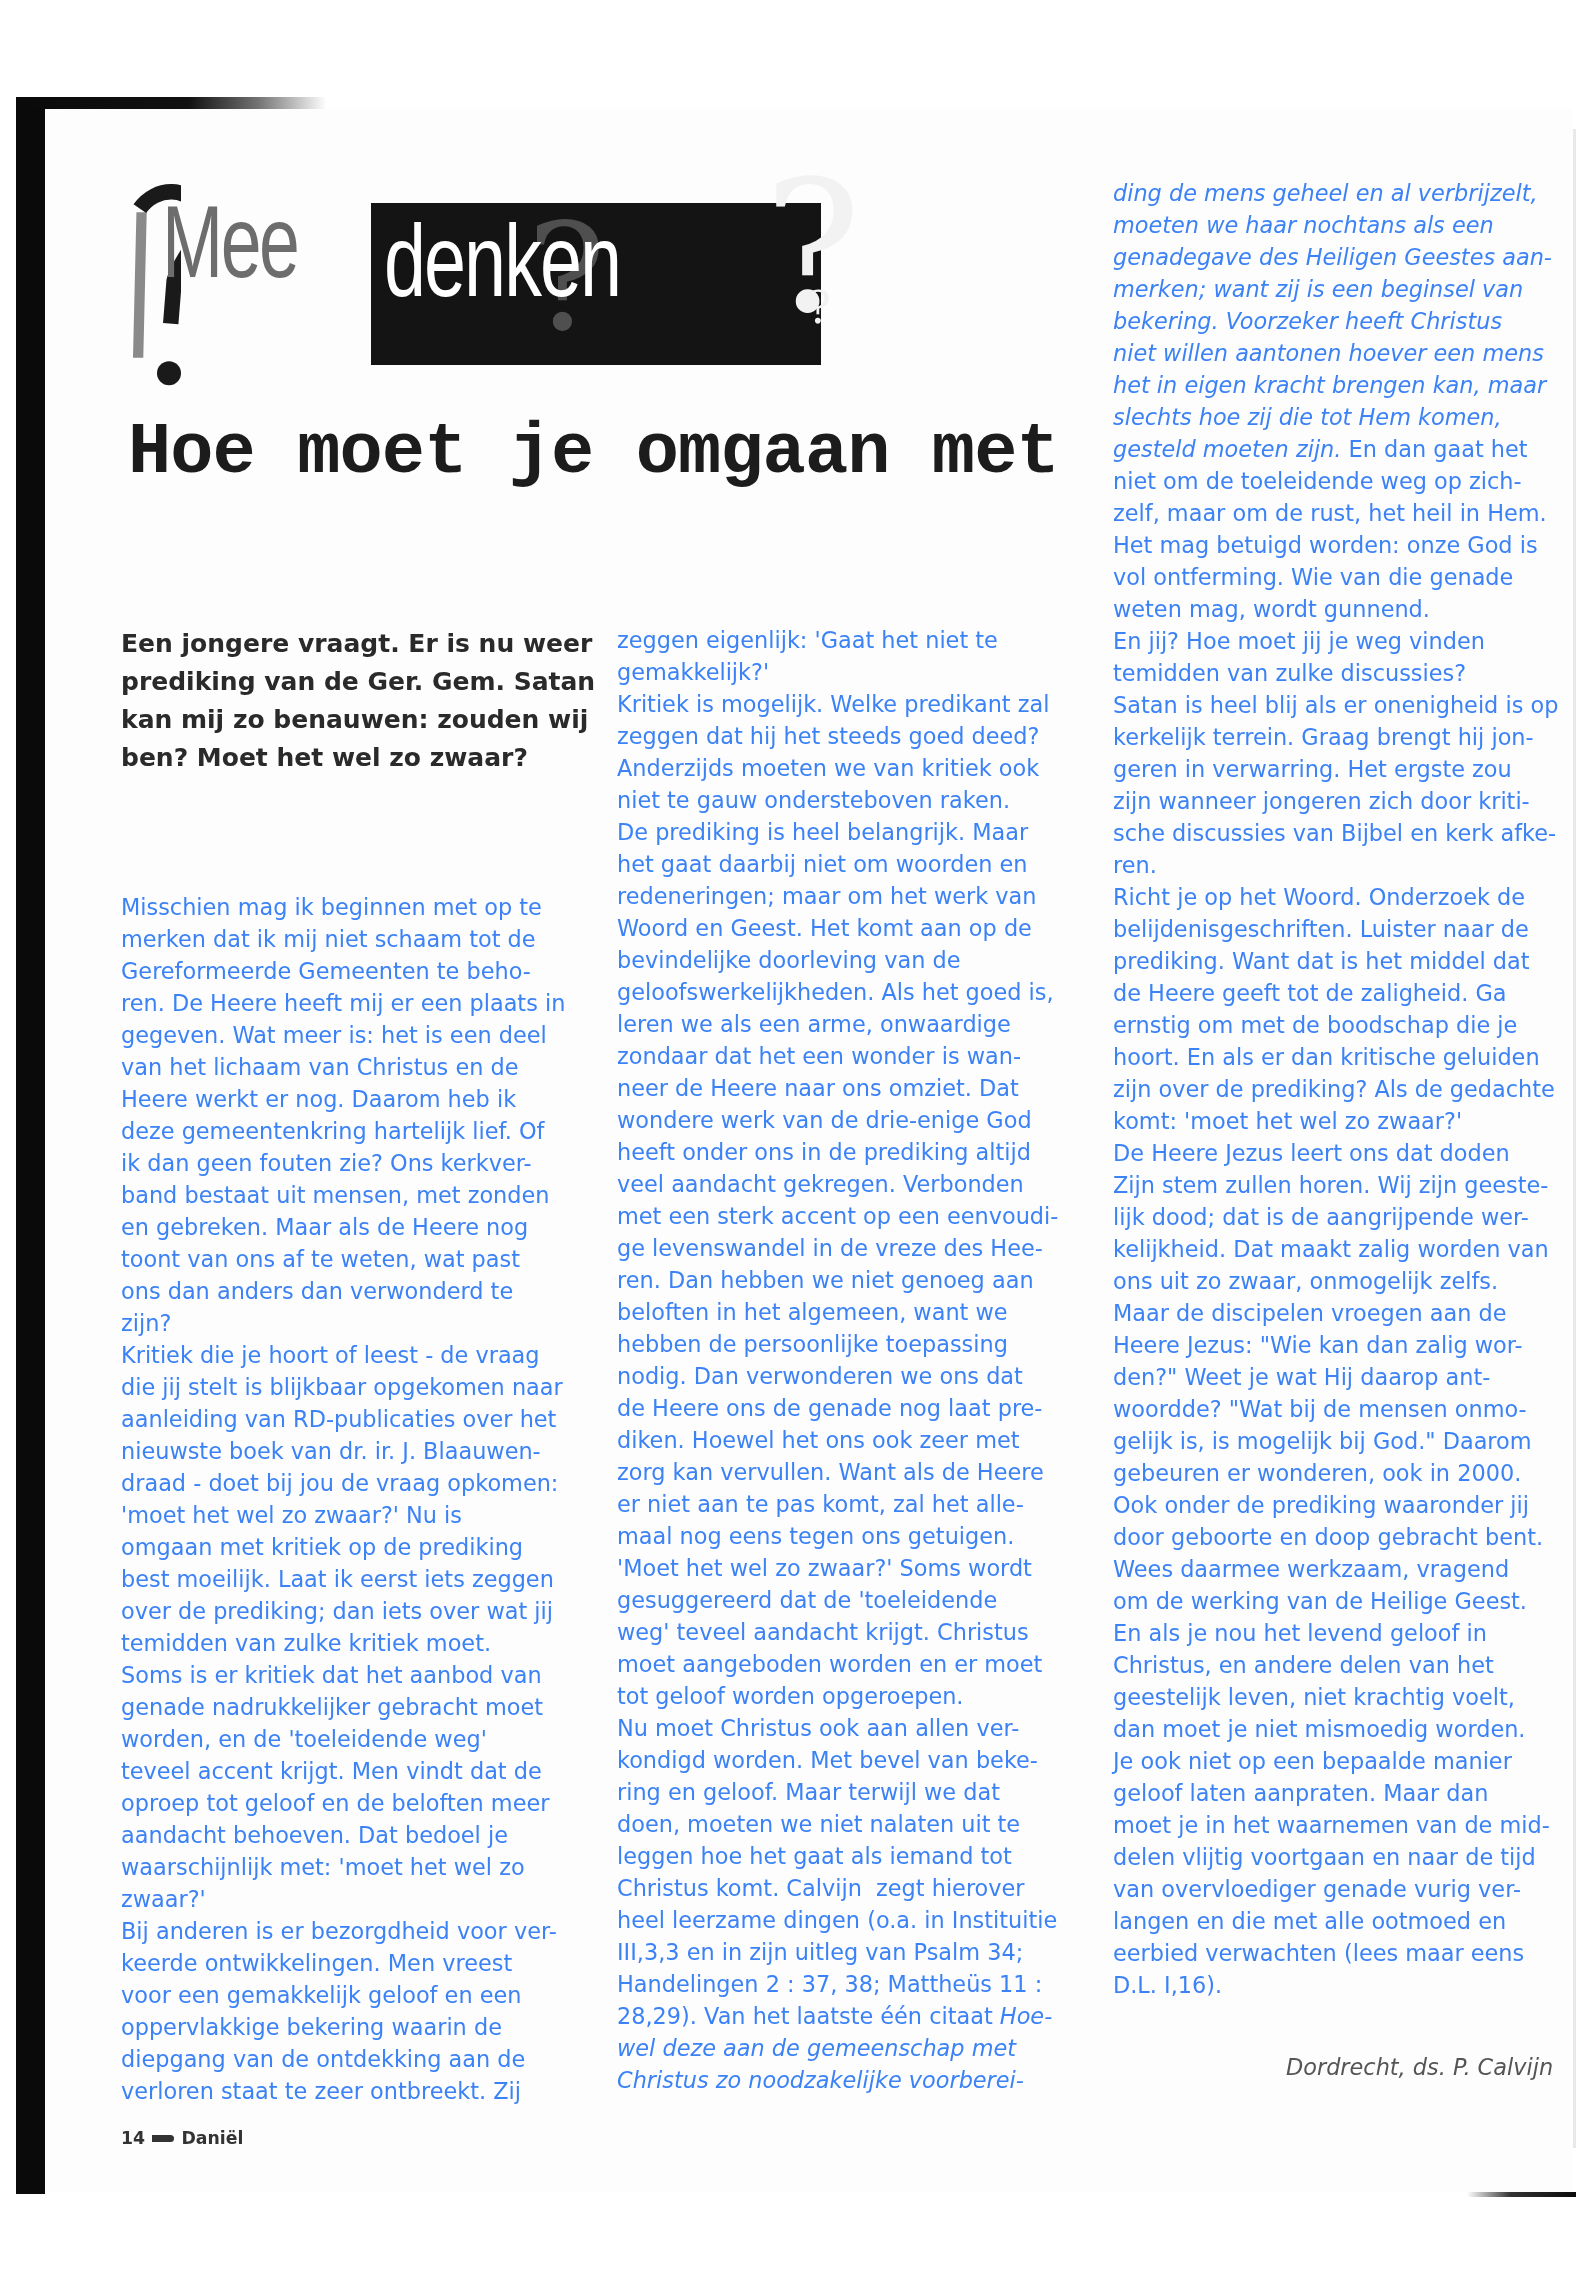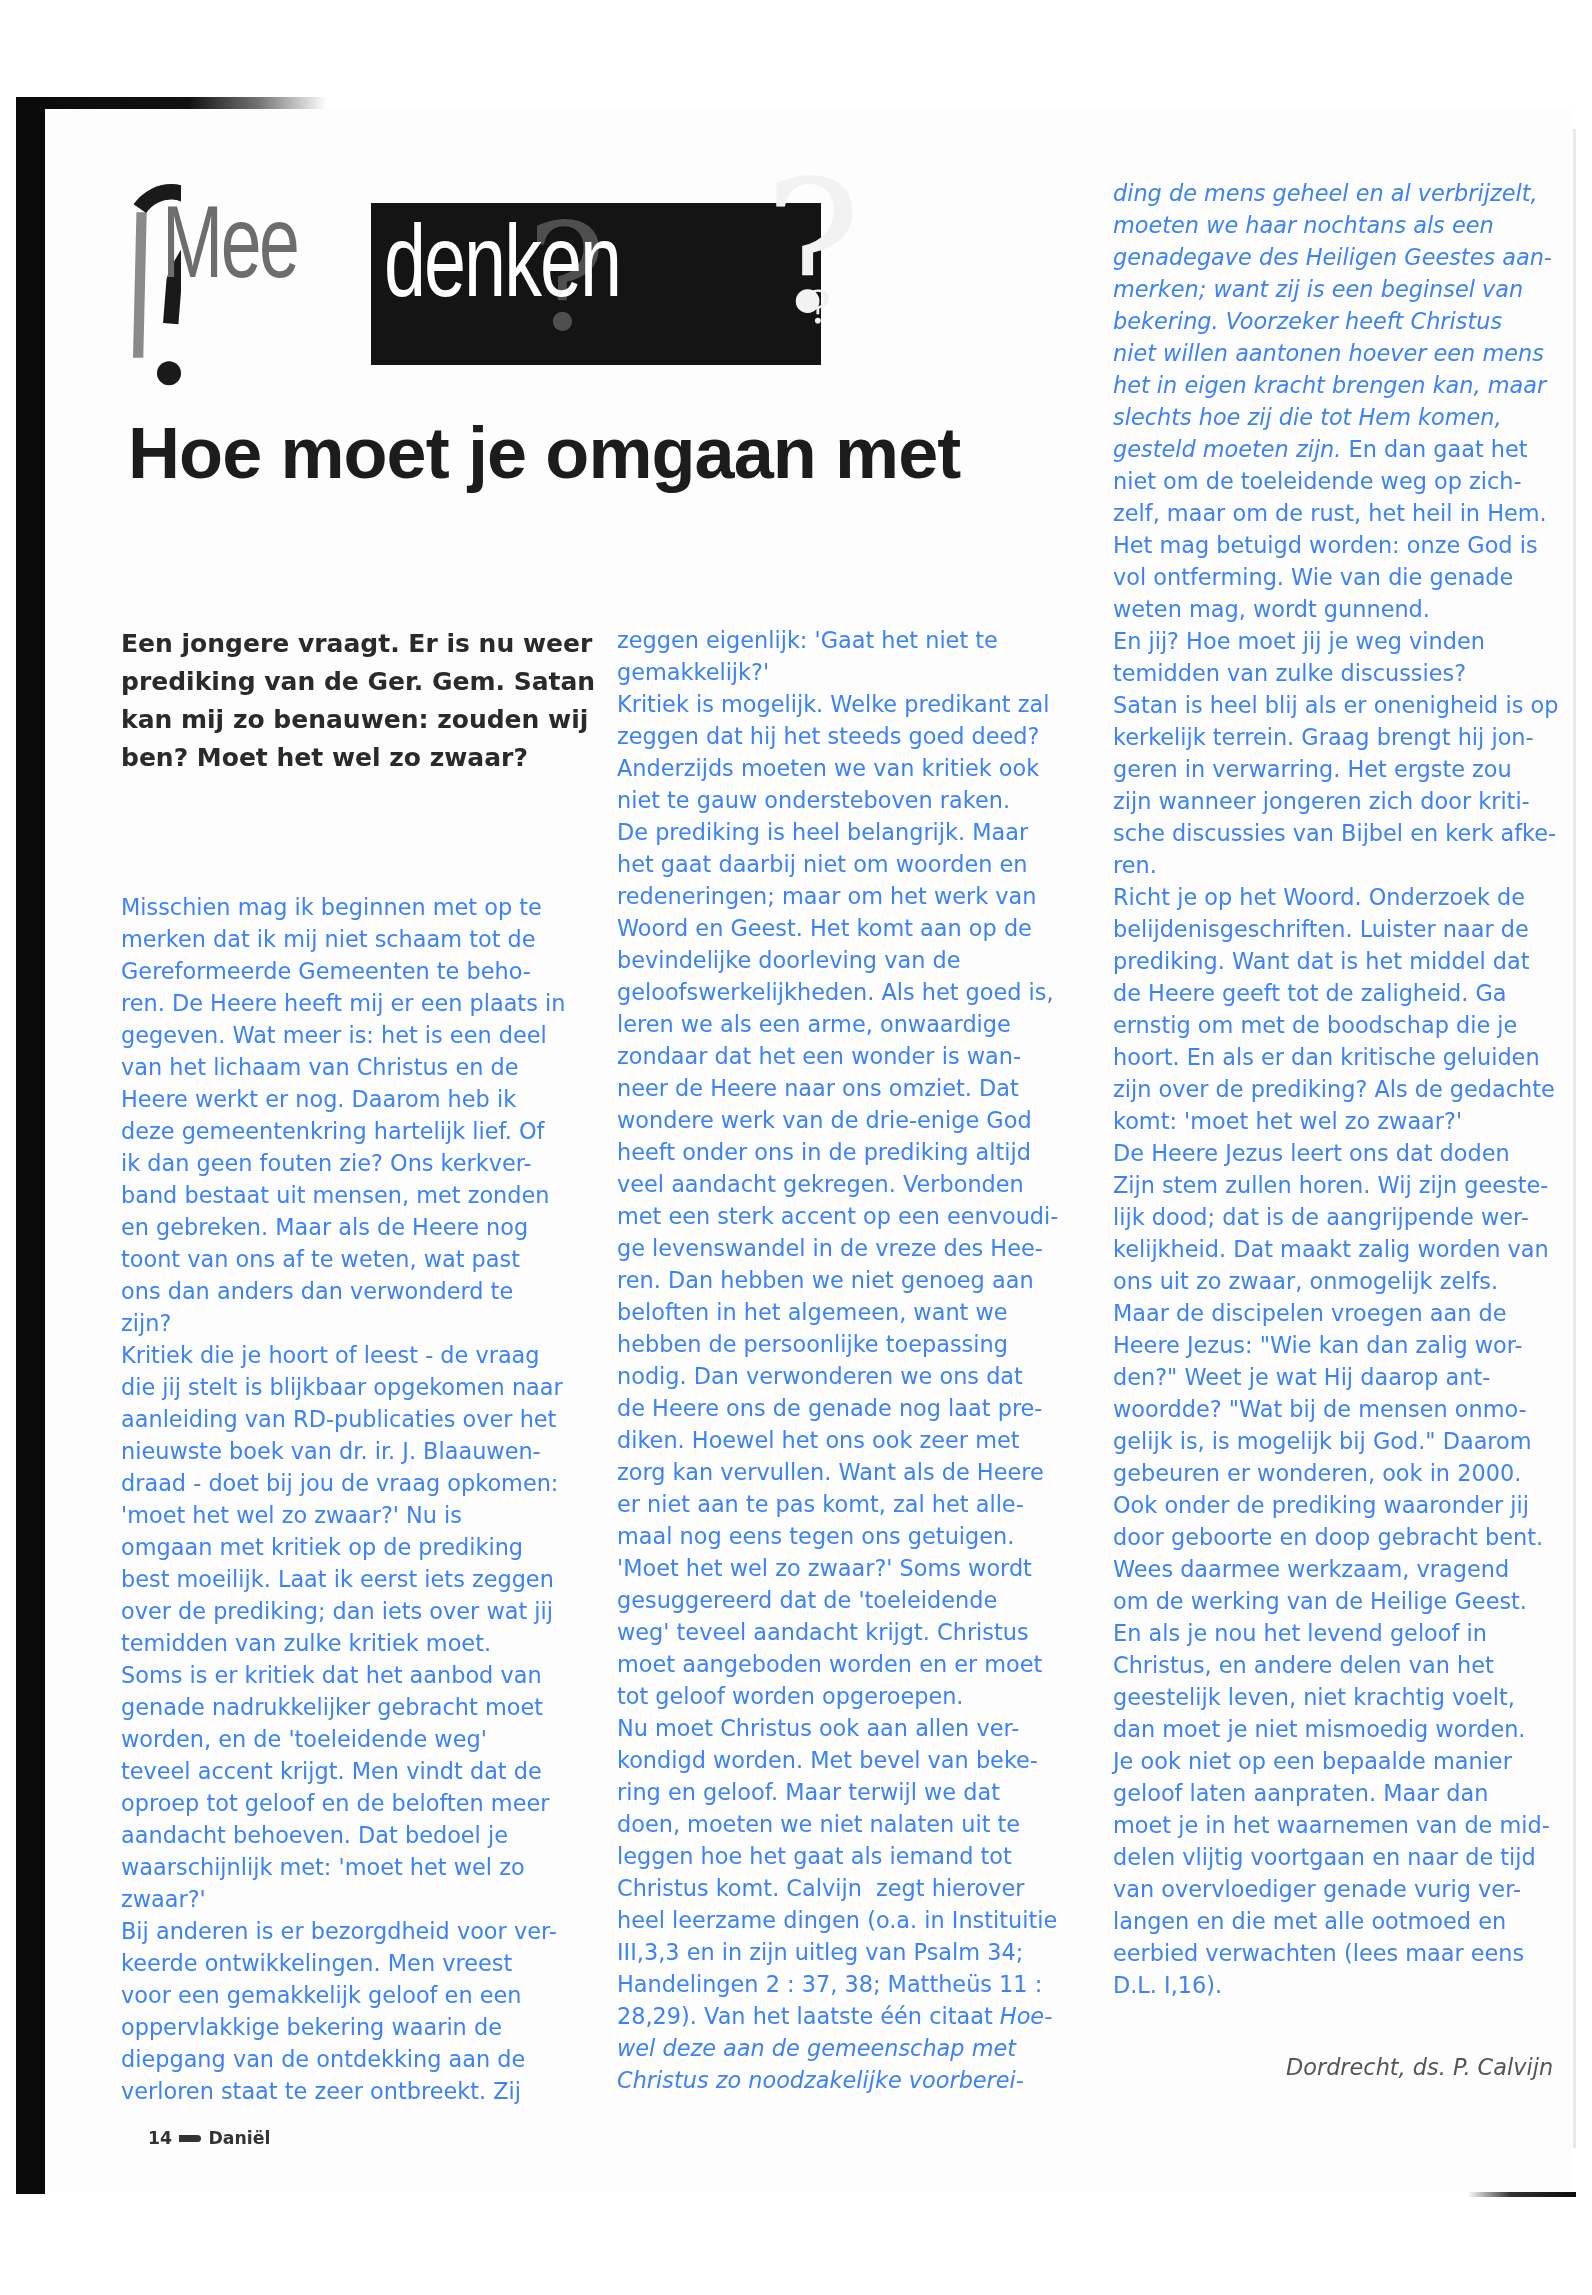--- a/index.html
+++ b/index.html
@@ -25,34 +25,34 @@
     font-size: 102px; letter-spacing: -3.5px; color: #6d6d6d; transform: scaleX(0.72); transform-origin: left top; }
   .logo-box { position: absolute; left: 250px; top: 26px; width: 450px; height: 162px; background: #141414; }
   .logo-denken { position: absolute; left: 263px; top: 26px; font-family: "Liberation Sans", sans-serif;
     font-size: 102px; letter-spacing: -2.6px; color: #ffffff; transform: scaleX(0.74); transform-origin: left top; }
   .logo-q-big { position: absolute; left: 643px; top: -35px; font-family: "DejaVu Serif", serif; font-size: 181px; color: #f2f2f2; }
   .logo-q-small { position: absolute; left: 686px; top: 104px; font-family: "DejaVu Serif", serif; font-size: 45px; color: #f2f2f2; }
   .logo-q-grey { position: absolute; left: 406px; top: 15.5px; font-family: "DejaVu Serif", serif; font-size: 147px; color: #5a5a5a; opacity: 0.85; }
 
   
   .headline { position: absolute; left: 128px; top: 414px; width: 949px;
-    font-family: Liberation Sans, sans-serif; font-weight: bold; font-size: 72px; line-height: 79px; color: #1c1c1c; letter-spacing: -0.9px; }
+    font-family: Liberation Mono, monospace; font-weight: bold; font-size: 72px; line-height: 79px; color: #1c1c1c; letter-spacing: -0.9px; }
 
   
   .col { position: absolute; font-size: 22.4px; line-height: 32px; color: #3b82f6; white-space: pre; }
   .col .line { display: block; height: 32px; }
   .col .i { font-style: italic; }
   .col-left { left: 121px; top: 891px; }
   .col-mid { left: 617px; top: 624px; }
   .col-right { left: 1113px; top: 177px; }
   .intro { position: absolute; left: 121px; top: 625px; font-size: 25px; line-height: 38px; font-weight: bold; color: #2a2a2a; white-space: pre; }
   .intro .line { display: block; }
 
   .signature { position: absolute; left: 1286px; top: 2054px; font-size: 22.4px; font-style: italic; color: #555; }
-  .footer { position: absolute; left: 121px; top: 2128px; font-size: 17.3px; font-weight: bold; color: #333; display: flex; align-items: center; gap: 7px; margin-left: 27px; }
+  .footer { position: absolute; left: 121px; top: 2128px; font-size: 17.3px; font-weight: bold; color: #333; display: flex; align-items: center; gap: 7px; }
   .footer .arrow { display: inline-block; width: 22.4px; height: 7px; background: #333; border-radius: 0 7px 7px 0; position: relative; }
 </style>
 </head>
 <body>
 
 <div class="scan-left"></div>
 <div class="page"></div>
 <div class="scan-top"></div>
 <div class="scan-right"></div>
 <div class="scan-bottom"></div>

